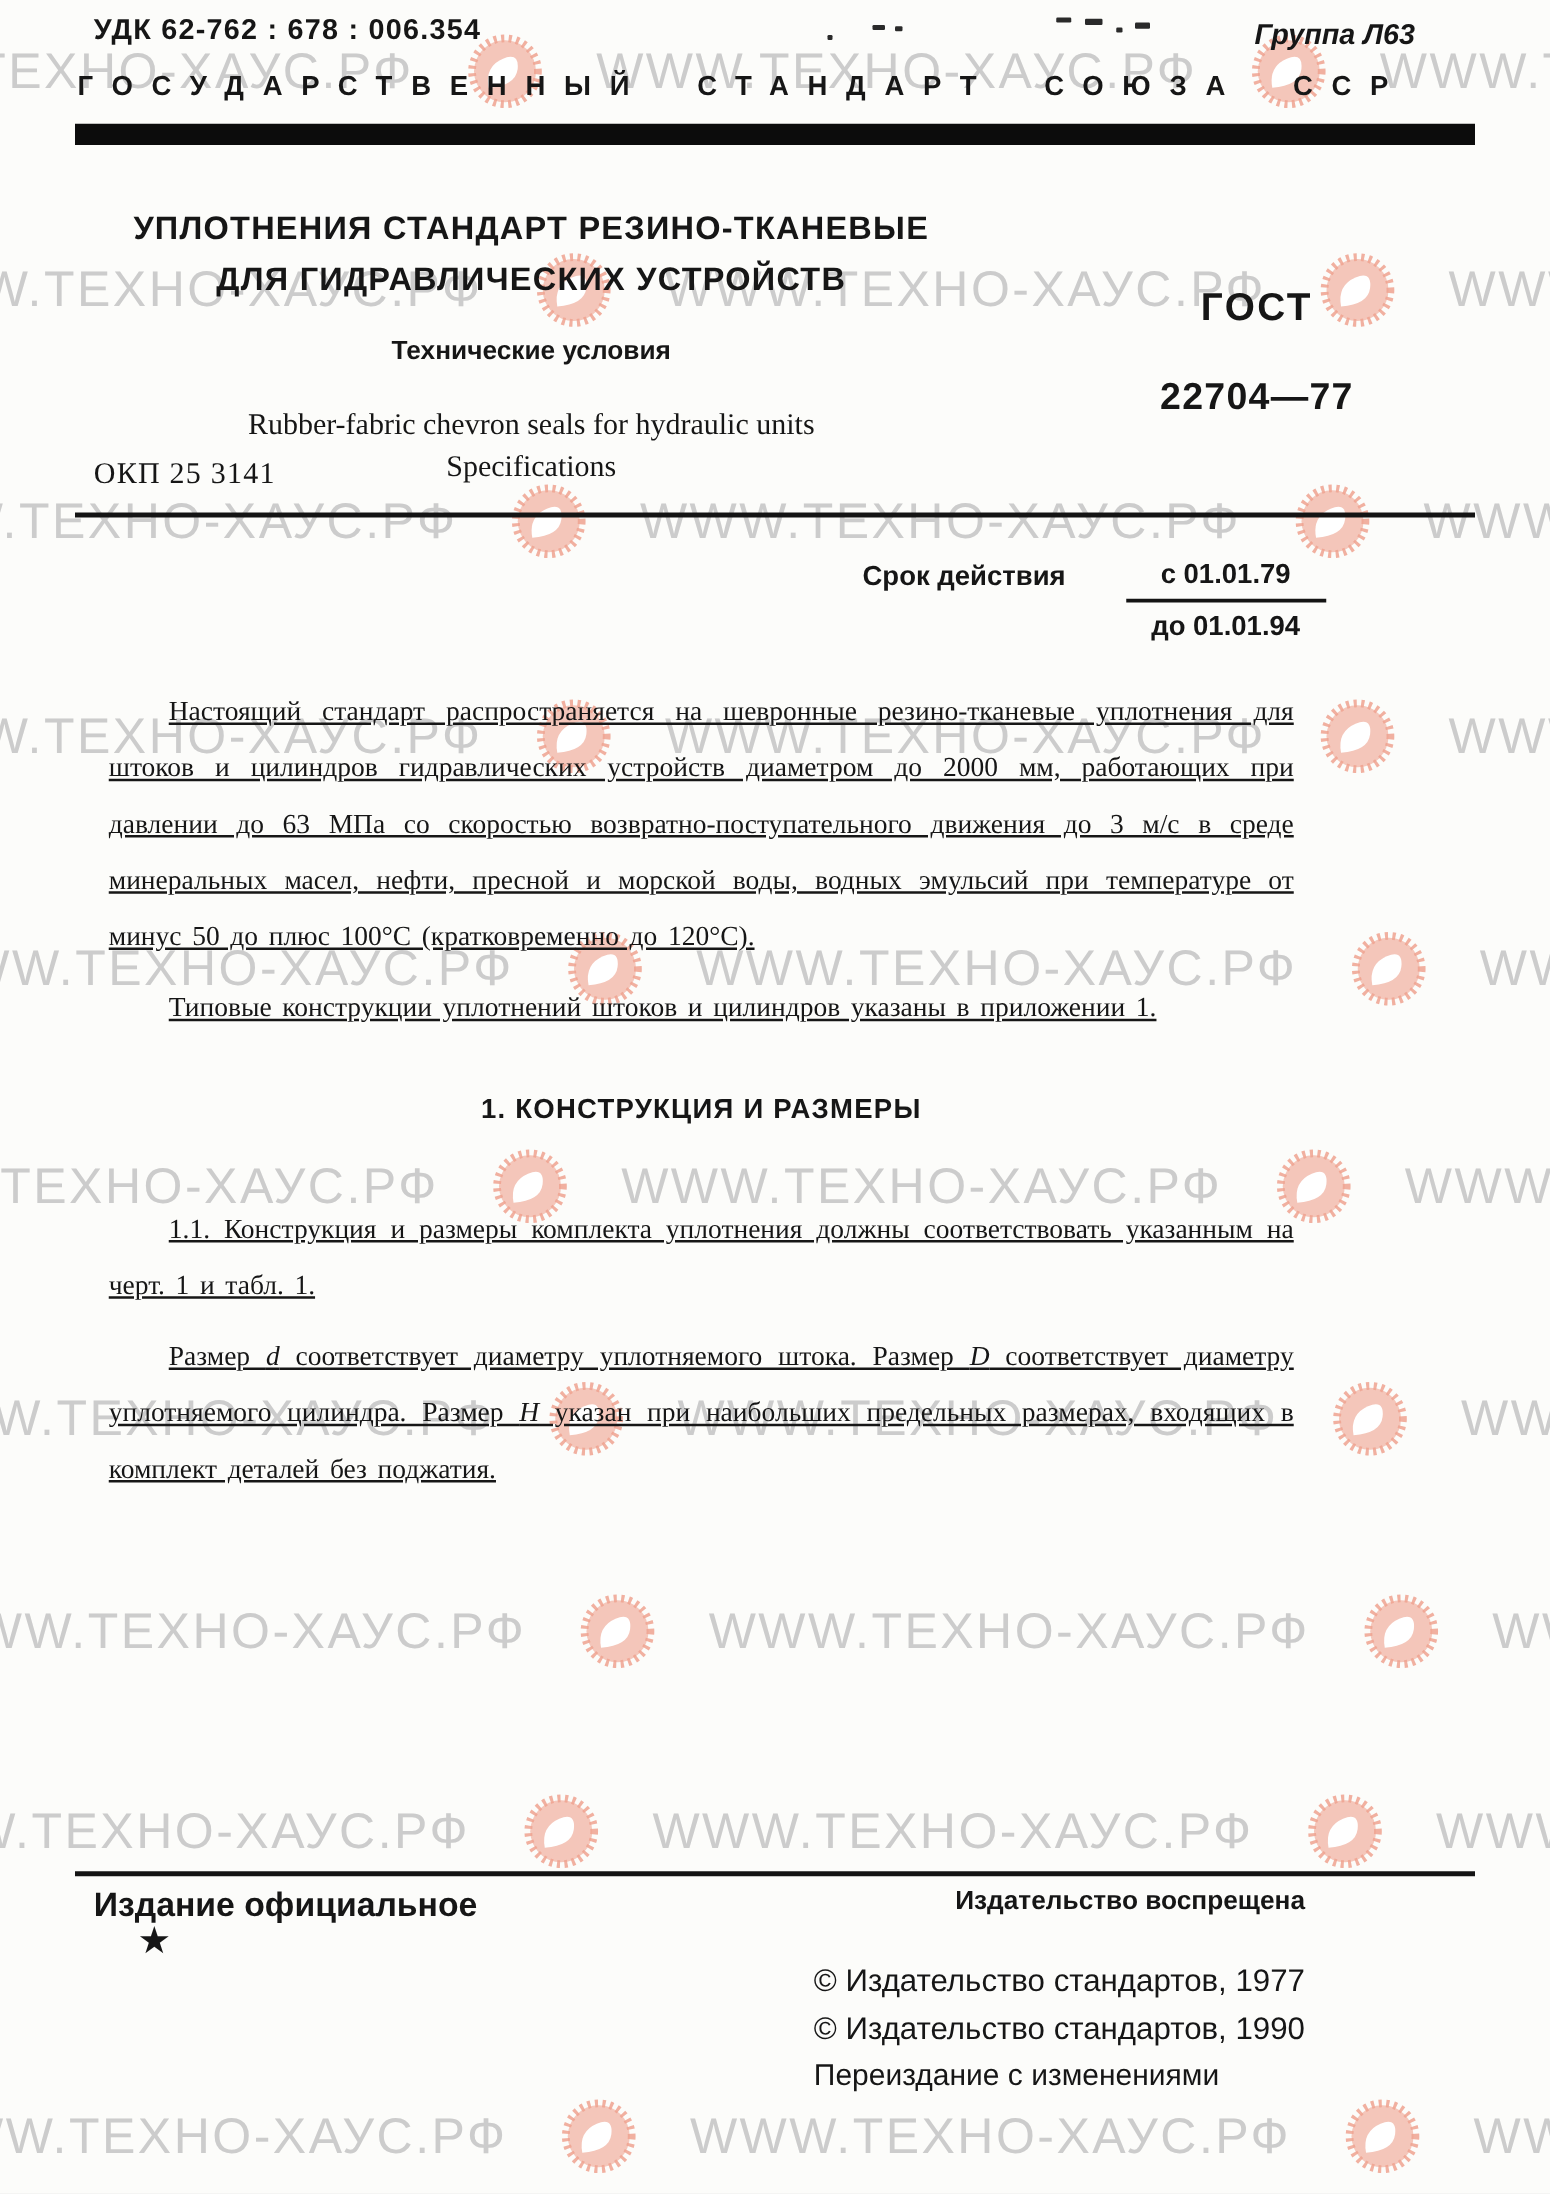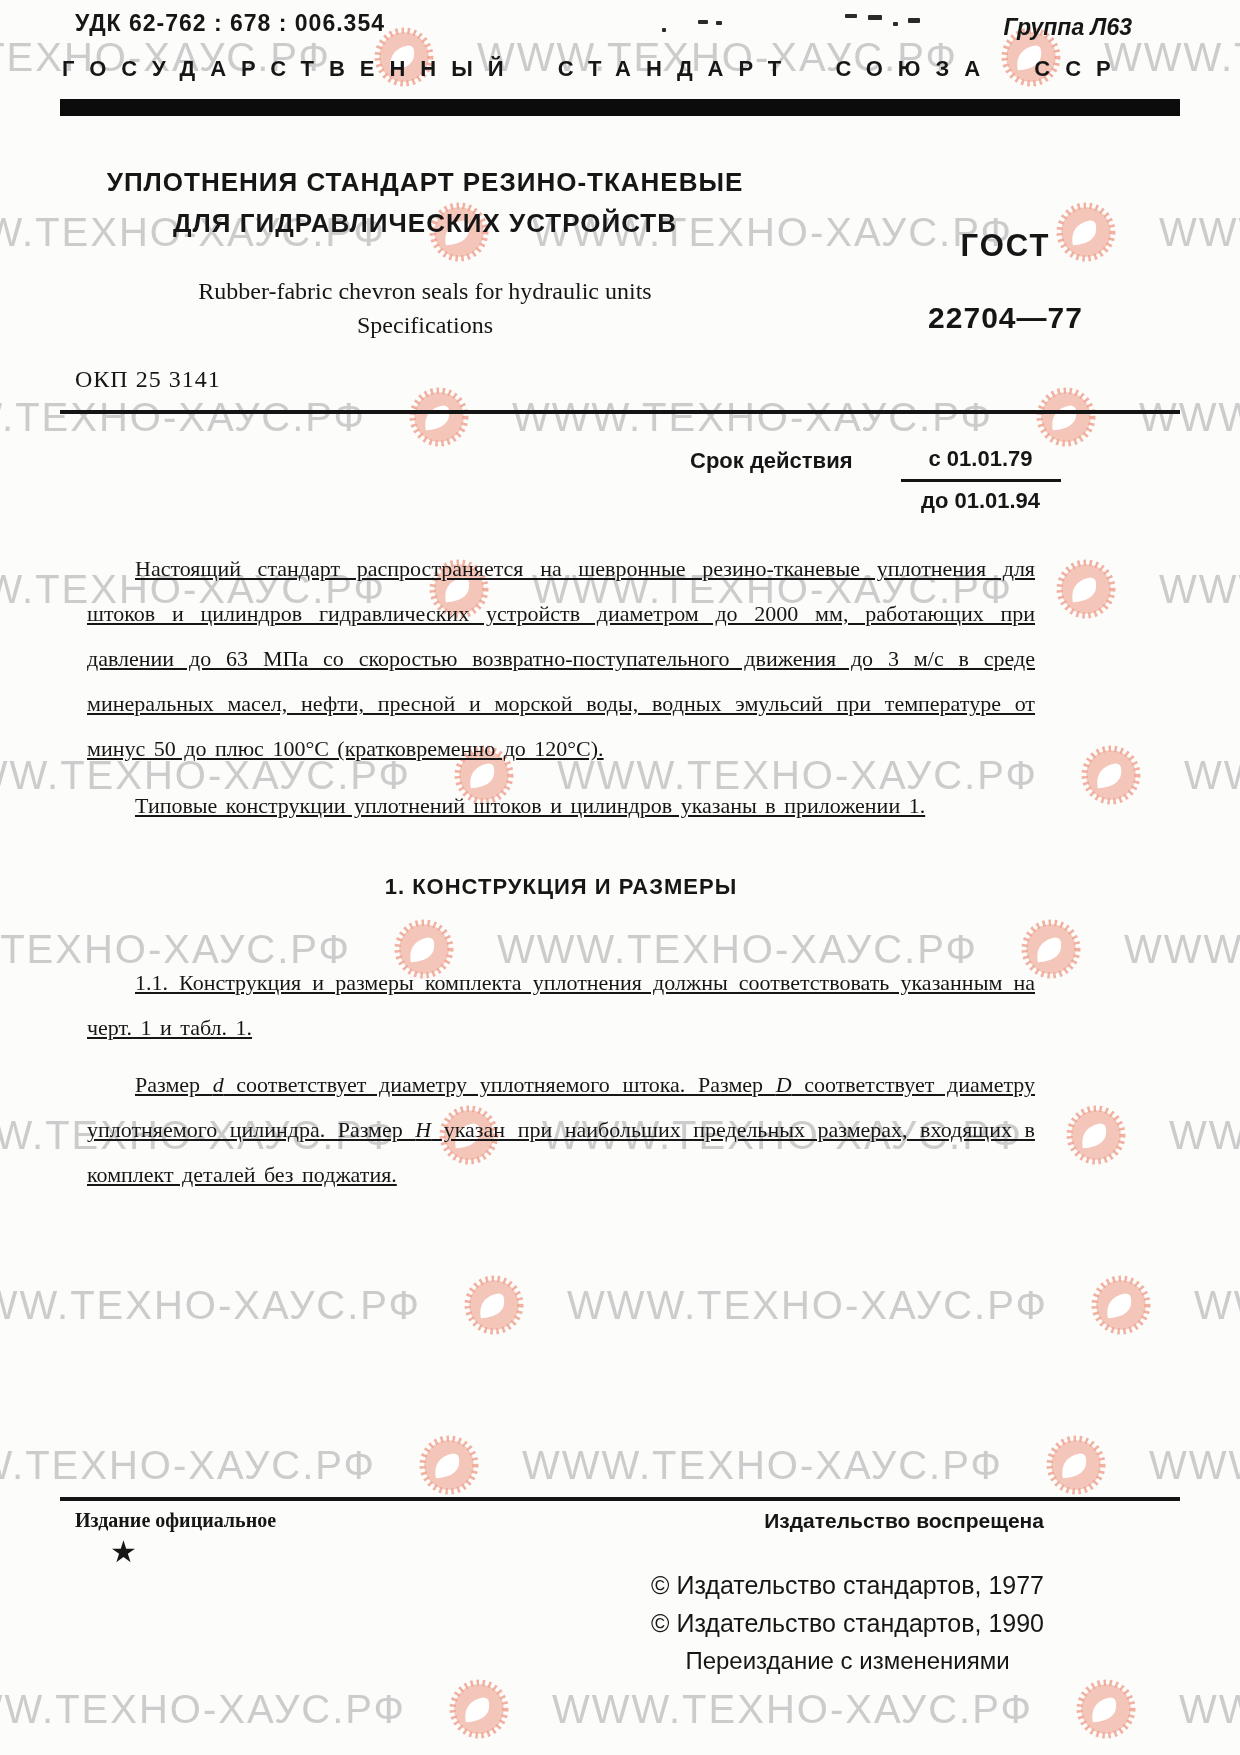--- a/index.html
+++ b/index.html
@@ -44,24 +44,24 @@
   }
   .v-date + .v-date { border-bottom:none; padding-top:6px; }
   .body-flow { left:75px; top:534px; width:972px; }
   .body-p { font-size:22px; line-height:45px; text-align:justify; text-indent:48px; margin:12px; word-spacing:3px;text-decoration:underline; }
   .it { font-style:italic; }
   .section-h {
     font-family:"Liberation Sans", sans-serif; font-weight:700; font-size:22px;
     text-align:center; letter-spacing:1px; margin:46px 0 60px 0;
   }
   .rule-bottom { left:60px; top:1497px; width:1120px; height:4px; }
-  .official { left:75px; top:1509px; font-family:Liberation Serif, serif; font-weight:700; font-size:20px; }
+  .official { left:75px; top:1509px; font-family:Liberation Sans, sans-serif; font-weight:700; font-size:27px; }
   .reprint { top:1509px; right:196px; font-family:"Liberation Sans", sans-serif; font-weight:700; font-size:21px; }
   .star { left:110px; top:1534px; font-size:30px; }
-  .copyright { top:1566px; right:196px; text-align:center; font-family:"Liberation Sans", sans-serif; font-size:25px; line-height:38px; }
+  .copyright { top:1566px; right:196px; text-align:left; font-family:"Liberation Sans", sans-serif; font-size:25px; line-height:38px; }
   .copyright .reissue { font-weight:400; font-size:24px; }
 </style>
 </head>
 <body>
 
 <div class="page">
 
   <div class="wm-layer">
       <div class="wm-row" style="top: 26px; left: -150px;">
         <span class="wm-text" style="color: rgb(204, 204, 204);">WWW.ТЕХНО-ХАУС.РФ</span>
@@ -227,20 +227,21 @@
     <div class="artifact" style="left:893px;top:22px;width:5px;height:4px;"></div>
     <div class="artifact" style="left:908px;top:18px;width:12px;height:5px;"></div>
     <div class="artifact" style="left:662px;top:28px;width:4px;height:4px;"></div>
 
     <div class="abs gosstandart">ГОСУДАРСТВЕННЫЙ СТАНДАРТ СОЮЗА ССР</div>
     <div class="abs black-bar"></div>
 
     <div class="abs title-block">
       <div class="title-ru">УПЛОТНЕНИЯ СТАНДАРТ РЕЗИНО-ТКАНЕВЫЕ</div>
       <div class="title-ru">ДЛЯ ГИДРАВЛИЧЕСКИХ УСТРОЙСТВ</div>
+      <div class="subtitle-ru">Технические условия</div>
       <div class="title-en">
         <div>Rubber-fabric chevron seals for hydraulic units</div>
         <div>Specifications</div>
       </div>
     </div>
 
     <div class="abs gost-block">
       <div class="gost-label">ГОСТ</div>
       <div class="gost-number">22704—77</div>
     </div>

